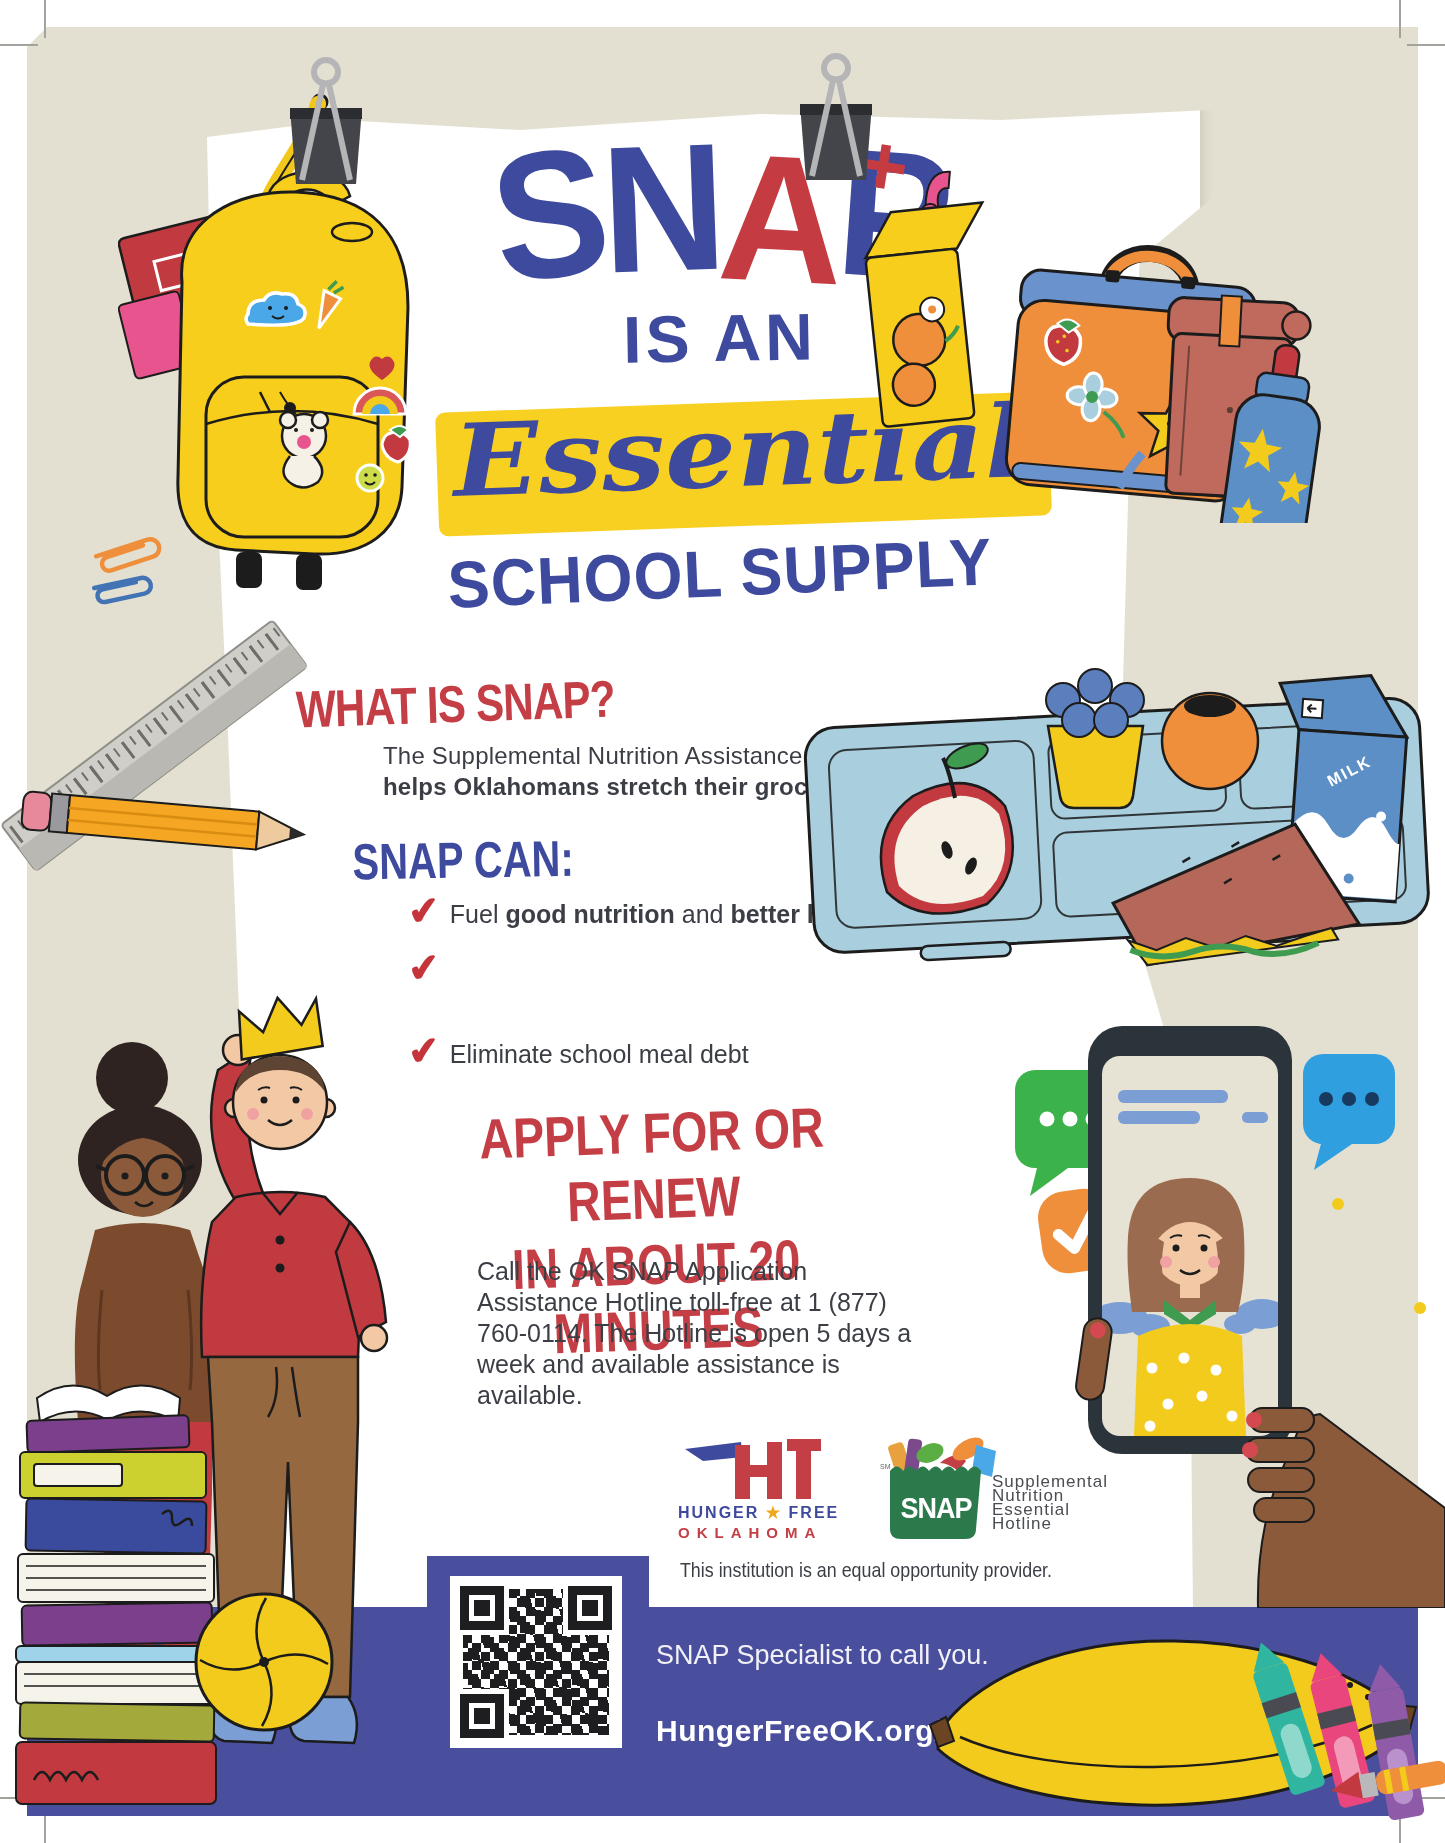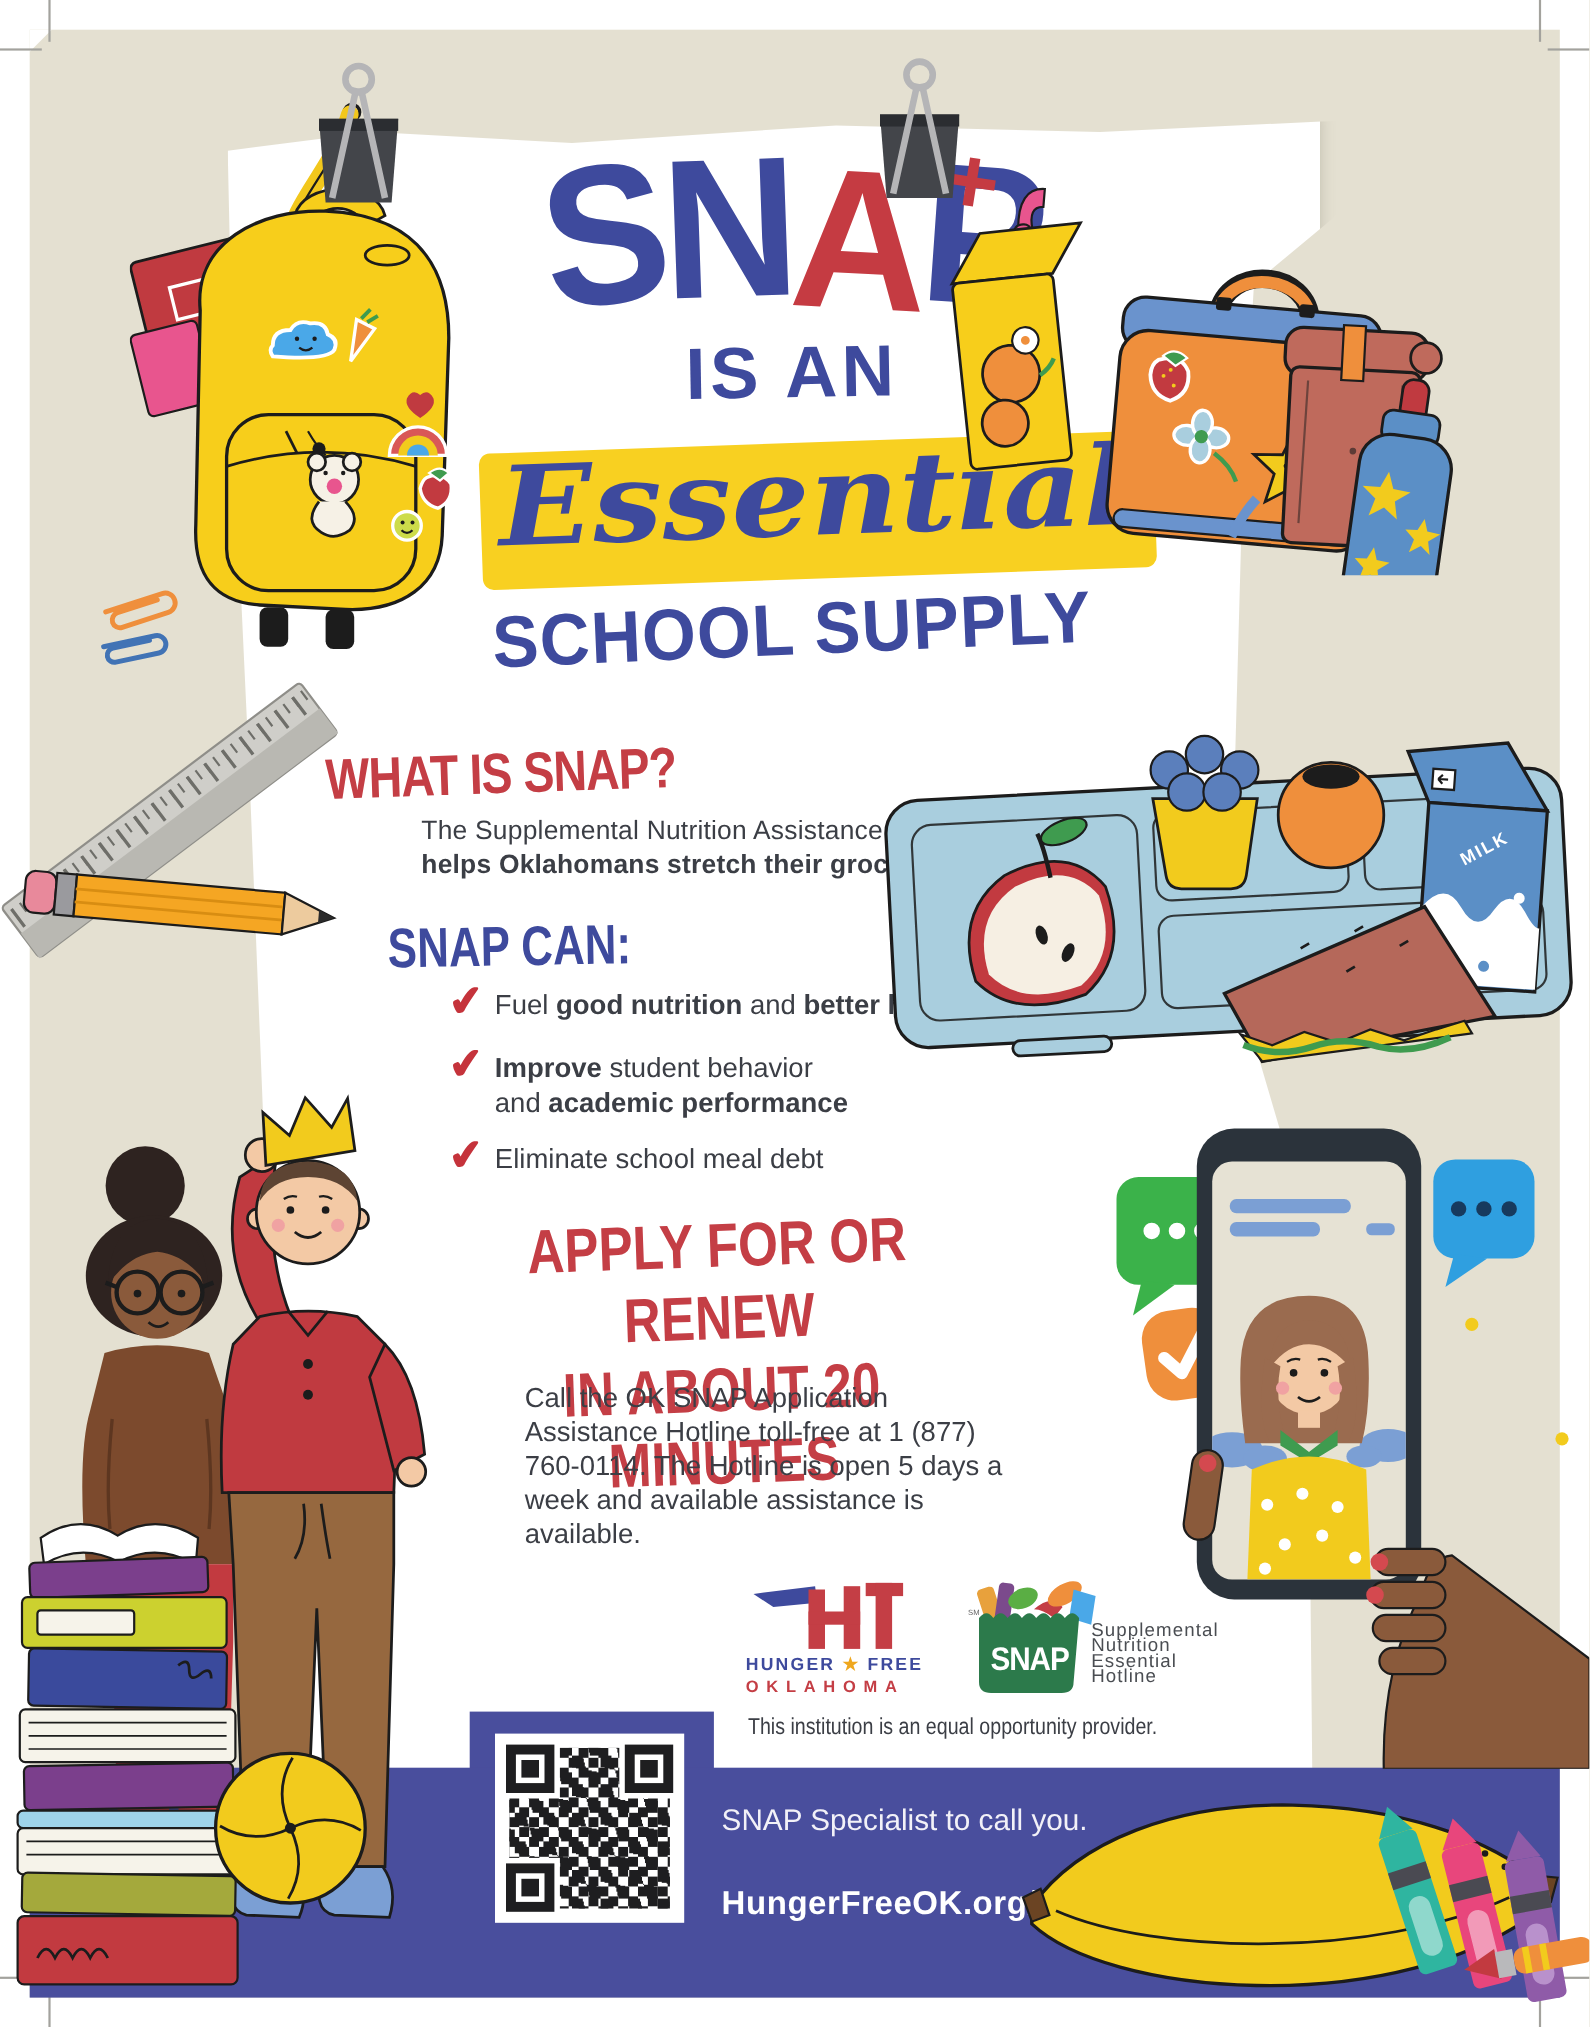--- a/index.html
+++ b/index.html
@@ -118,24 +118,20 @@
   <div class="b2" style="font-weight:bold">helps Oklahomans stretch their grocery budget.</div>
 </div>
 
 <div class="h-can">SNAP CAN:</div>
 <div class="cl" style="top:896px">
   <span class="chk">✔</span>
   <span class="clt"><span>Fuel </span><b>good nutrition</b><span> and </span><b>better health</b></span>
 </div>
 <div class="cl" style="top:953px">
   <span class="chk">✔</span>
-  <span class="clt">
-    <div><b>Improve</b><span> student behavior</span></div>
-    <div><span>and </span><b>academic performance</b></div>
-  </span>
 </div>
 <div class="cl" style="top:1036px">
   <span class="chk">✔</span>
   <span class="clt"><span>Eliminate school meal debt</span></span>
 </div>
 
 <div class="h-apply">
   <div>APPLY FOR OR RENEW</div>
   <div>IN ABOUT 20 MINUTES</div>
 </div>

